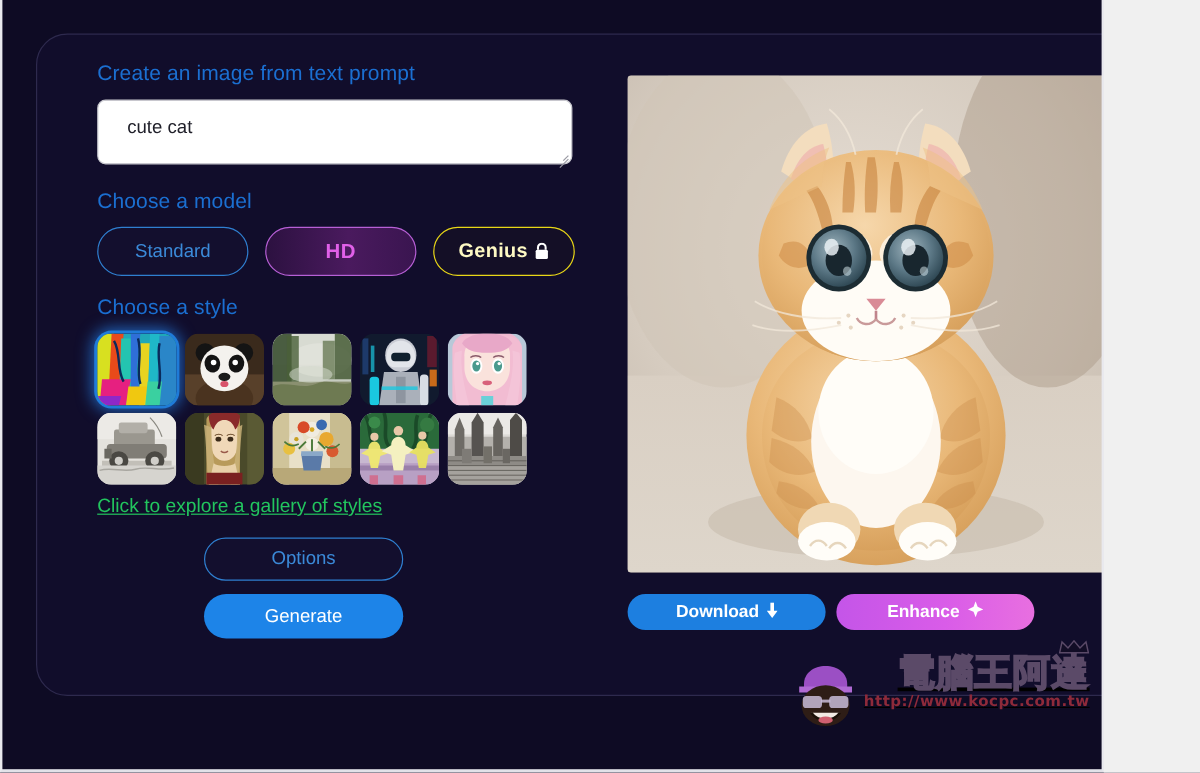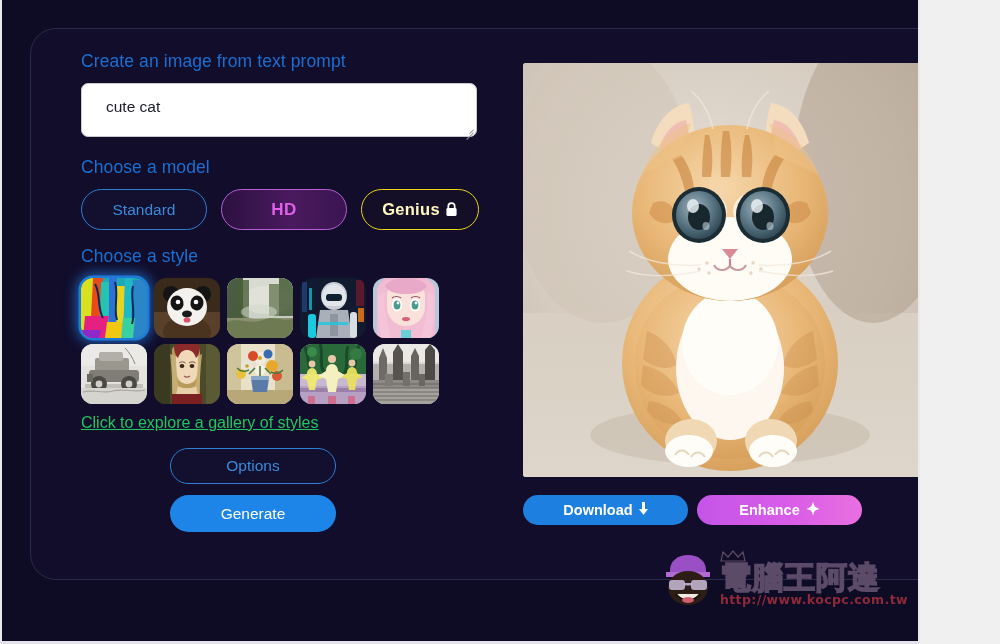--- a/index.html
+++ b/index.html
@@ -268,21 +268,21 @@
     position: absolute;
     right: 12px;
     bottom: 38px;
     display: flex;
     align-items: flex-end;
     gap: 4px;
     z-index: 60;
     pointer-events: none;
   }
   #wm-face { width: 56px; height: 56px; }
-  #wm-text-block { display: flex; flex-direction: column; align-items: flex-start; margin-bottom: 0; }
+  #wm-text-block { display: flex; flex-direction: column; align-items: flex-end; margin-bottom: 16px; text-decoration: underline; }
   #wm-cn {
     font-family: "DejaVu Sans", sans-serif;
     font-size: 31px;
     font-weight: bold;
     letter-spacing: 1px;
     color: #120d26;
     -webkit-text-stroke: 1.6px #5b4a68;
     line-height: 1;
   }
   #wm-url {

